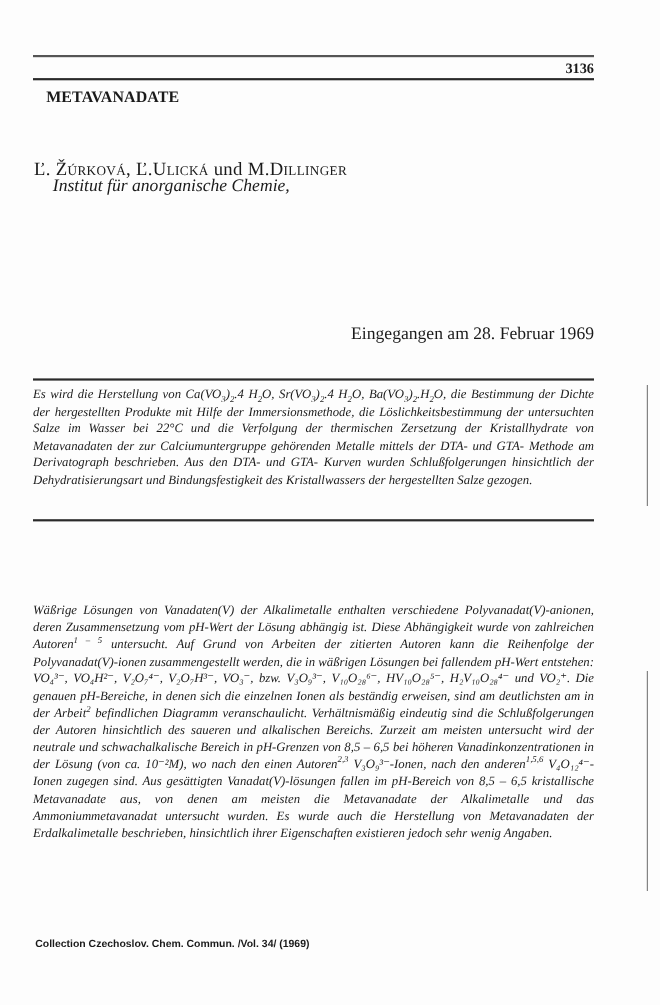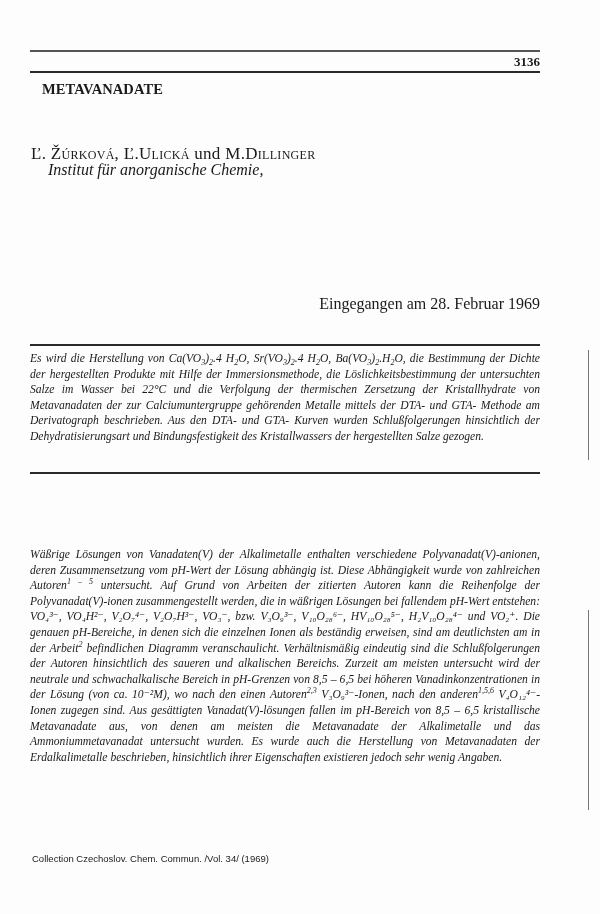--- a/index.html
+++ b/index.html
@@ -20,21 +20,21 @@
   #authors .und { font-variant: normal; }
   #affil { position: absolute; top: 162px; left: 48px; font-size: 16px; font-style: italic; line-height: 16px; }
   #received { position: absolute; top: 295px; right: 60px; font-size: 16px; }
   .para {
     position: absolute; left: 30px; width: 510px; font-size: 11.6px; line-height: 15.6px;
     text-align: justify; margin: 0; font-style: italic;
   }
   #abstract { top: 351px; }
   #body-text { top: 500px; margin-top: 47px; }
   sub, sup { font-size: 8px; line-height: 0; }
-  #footer { position: absolute; top: 853px; left: 32px; font-size: 9.5px; font-weight: normal; font-family: "Liberation Sans", "DejaVu Sans", sans-serif; }
+  #footer { position: absolute; top: 853px; left: 32px; font-size: 9.5px; font-weight: bold; font-family: "Liberation Sans", "DejaVu Sans", sans-serif; }
 </style>
 </head>
 <body>
 
 <div class="rule" id="rule-top1"></div>
 <div id="page-num">3136</div>
 <div class="rule" id="rule-top2"></div>
 
 <div id="title">
   <div>METAVANADATE</div>

